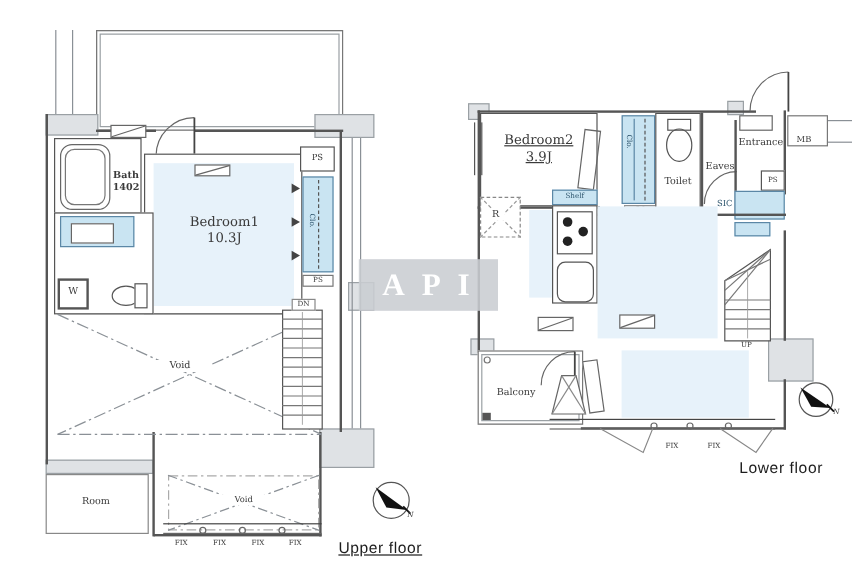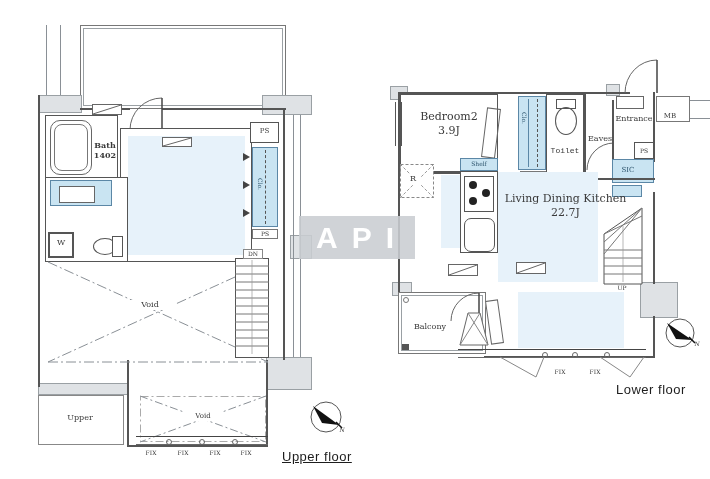--- a/index.html
+++ b/index.html
@@ -16,21 +16,21 @@
   .room{position:absolute;border:1px solid var(--line);box-sizing:border-box;background:#fff;}
   .blue{position:absolute;background:var(--room);}
   .cls{position:absolute;background:var(--closet);border:1px solid var(--closetbd);box-sizing:border-box;}
   .lbl{position:absolute;font-size:11px;line-height:1.25;text-align:center;white-space:nowrap;}
   .sm{font-size:8px;} .xs{font-size:7px;} .xxs{font-size:6px;}
   .vert{writing-mode:vertical-rl;text-orientation:mixed;}
   .dbl{box-shadow:inset 0 0 0 2px #fff, inset 0 0 0 3px #9aa0a4;}
   .caption{position:absolute;font-family:"Liberation Sans",sans-serif;font-size:13px;color:#1d1d1d;letter-spacing:.5px;}
   .wm{position:absolute;left:299px;top:216px;width:116px;height:43px;background:var(--wmbg);
       display:flex;align-items:center;justify-content:center;z-index:40;}
-  .wm span{font-family:Liberation Sans, sans-serif;font-weight:bold;font-size:30px;
+  .wm span{font-family:Liberation Serif, serif;font-weight:bold;font-size:26px;
       letter-spacing:14px;padding-left:10px;color:var(--wmtx);}
   svg{position:absolute;overflow:visible;}
   .tri{position:absolute;width:0;height:0;border-top:4px solid transparent;border-bottom:4px solid transparent;border-left:7px solid #444;}
 </style>
 </head>
 <body>
 
 <div id="canvas">
 
   <div class="room dbl" style="left:80px;top:25px;width:206px;height:84px;border-color:#777;"></div>
@@ -72,20 +72,23 @@
   </div>
 
   <div class="lbl vert xxs" style="left:136px;top:136px;height:56px;border-left:1px solid #888;padding-left:1px;">Laundry pipe</div>
 
   <div class="room" style="left:120px;top:128px;width:132px;height:134px;"></div>
   <div class="blue" style="left:128px;top:136px;width:117px;height:119px;"></div>
   <svg style="left:162px;top:137px;" width="30" height="10" viewBox="0 0 30 10">
     <rect x="0.5" y="0.5" width="29" height="9" fill="#fff" stroke="#666"></rect>
       <line x1="1" y1="9" x2="29" y2="1" stroke="#666"></line>
   </svg>
+  <div class="lbl" style="left:137px;top:178px;width:100px;">
+    <span>Bedroom1</span><br><span>10.3J</span>
+  </div>
 
   <div class="room" style="left:250px;top:122px;width:29px;height:21px;"></div>
   <div class="lbl xs" style="left:250px;top:127px;width:29px;">PS</div>
   <div class="cls" style="left:252px;top:147px;width:26px;height:80px;">
     <div style="position:absolute;left:50%;top:2px;bottom:2px;border-left:1px dashed #555;"></div>
   </div>
   <div class="lbl vert xxs" style="left:256px;top:178px;color:#2f566e;">Clo.</div>
   <div class="tri" style="left:243px;top:153px;"></div>
   <div class="tri" style="left:243px;top:181px;"></div>
   <div class="tri" style="left:243px;top:209px;"></div>
@@ -136,21 +139,21 @@
     <div style="position:absolute;left:30px;top:2px;width:4px;height:4px;border:1px solid #666;border-radius:50%;"></div>
     <div style="position:absolute;left:63px;top:2px;width:4px;height:4px;border:1px solid #666;border-radius:50%;"></div>
     <div style="position:absolute;left:96px;top:2px;width:4px;height:4px;border:1px solid #666;border-radius:50%;"></div>
   </div>
   <div class="lbl xxs" style="left:141px;top:449px;width:20px;">FIX</div>
   <div class="lbl xxs" style="left:173px;top:449px;width:20px;">FIX</div>
   <div class="lbl xxs" style="left:205px;top:449px;width:20px;">FIX</div>
   <div class="lbl xxs" style="left:236px;top:449px;width:20px;">FIX</div>
 
   <div class="room" style="left:38px;top:395px;width:86px;height:50px;border-color:#888;"></div>
-  <div class="lbl sm" style="left:55px;top:413px;width:50px;">Upper</div>
+  <div class="lbl sm" style="left:55px;top:413px;width:50px;">Room</div>
 
   <svg style="left:305px;top:398px;" width="44" height="44" viewBox="0 0 44 44">
     <circle cx="21" cy="19" r="15" fill="#fff" stroke="#555"></circle>
     <polygon points="8,8 34,27 17,25" fill="#111"></polygon>
     <line x1="31" y1="24" x2="37" y2="30" stroke="#111" stroke-width="1.5"></line>
   </svg>
   <div class="lbl xxs" style="left:337px;top:426px;width:10px;font-style:italic;">N</div>
 
   <div class="caption" style="left:282px;top:449px;text-decoration:underline;">Upper floor</div>
 
@@ -161,37 +164,37 @@
 
   <div class="w" style="left:398px;top:92px;width:232px;height:2px;"></div>
   <div class="w" style="left:398px;top:92px;width:2px;height:202px;"></div>
   <div class="w" style="left:653px;top:92px;width:2px;height:70px;"></div>
   <div class="w" style="left:653px;top:192px;width:2px;height:92px;"></div>
   <div class="w" style="left:653px;top:316px;width:2px;height:42px;"></div>
   <div class="w" style="left:484px;top:356px;width:171px;height:2px;"></div>
 
   <div class="room" style="left:400px;top:94px;width:98px;height:78px;"></div>
   <div class="abs" style="left:395px;top:102px;width:5px;height:44px;border-left:1px solid #555;border-right:1px solid #555;"></div>
-  <div class="lbl" style="left:404px;top:110px;width:90px;">
+  <div class="lbl" style="left:404px;top:110px;width:90px;text-decoration:underline;">
     <span>Bedroom2</span><br><span>3.9J</span>
   </div>
 
   <div class="abs" style="left:484px;top:108px;width:12px;height:48px;border:1px solid #666;transform:rotate(7deg);"></div>
 
   <div class="cls" style="left:518px;top:96px;width:28px;height:74px;">
     <div style="position:absolute;left:9px;top:2px;bottom:2px;border-left:1px solid #5b87a6;"></div>
     <div style="position:absolute;left:18px;top:2px;bottom:2px;border-left:1px dashed #555;"></div>
   </div>
   <div class="lbl vert xxs" style="left:520px;top:112px;color:#2f566e;">Clo.</div>
   <div class="lbl xxs" style="left:520px;top:171px;width:26px;border:1px solid #777;">PS</div>
 
   <div class="room" style="left:546px;top:94px;width:38px;height:86px;"></div>
   <div class="abs" style="left:556px;top:99px;width:18px;height:8px;border:1px solid #555;background:#fff;"></div>
   <div class="abs" style="left:555px;top:107px;width:20px;height:26px;border:1px solid #555;border-radius:50%;"></div>
-  <div class="lbl sm" style="left:544px;top:146px;width:42px;font-family:Liberation Mono, monospace;">Toilet</div>
+  <div class="lbl sm" style="left:544px;top:146px;width:42px;">Toilet</div>
 
   <div class="w" style="left:584px;top:94px;width:2px;height:86px;"></div>
   <div class="lbl sm" style="left:586px;top:134px;width:28px;">Eaves</div>
   <svg style="left:586px;top:142px;" width="28" height="28" viewBox="0 0 28 28">
     <path d="M1,28 A27,27 0 0 1 28,1" fill="none" stroke="#666"></path>
   </svg>
   <div class="w" style="left:612px;top:100px;width:2px;height:80px;"></div>
 
   <div class="lbl sm" style="left:612px;top:114px;width:44px;">Entrance</div>
   <div class="abs" style="left:616px;top:96px;width:26px;height:11px;border:1px solid #666;background:#fff;"></div>
@@ -201,21 +204,21 @@
   </svg>
 
   <div class="room" style="left:656px;top:96px;width:34px;height:26px;border-color:#777;"></div>
   <div class="lbl xs" style="left:656px;top:112px;width:28px;">MB</div>
   <div class="tl" style="left:690px;top:100px;width:20px;height:1px;"></div>
   <div class="tl" style="left:690px;top:118px;width:20px;height:1px;"></div>
 
   <div class="room" style="left:634px;top:142px;width:20px;height:17px;"></div>
   <div class="lbl xxs" style="left:634px;top:147px;width:20px;">PS</div>
   <div class="cls" style="left:612px;top:159px;width:42px;height:24px;"></div>
-  <div class="lbl xs" style="left:618px;top:166px;width:20px;color:#2f566e;">SIC</div>
+  <div class="lbl xs" style="left:594px;top:166px;width:20px;color:#2f566e;">SIC</div>
   <div class="cls" style="left:612px;top:185px;width:30px;height:12px;"></div>
 
   <div class="w" style="left:398px;top:172px;width:102px;height:2px;"></div>
   <div class="w" style="left:498px;top:178px;width:157px;height:2px;"></div>
 
   <svg style="left:400px;top:164px;" width="34" height="34" viewBox="0 0 34 34">
     <rect x="0.5" y="0.5" width="33" height="33" fill="#fff" stroke="#888" stroke-dasharray="3 2"></rect>
     <line x1="0" y1="0" x2="34" y2="34" stroke="#999" stroke-dasharray="3 2"></line>
     <line x1="34" y1="0" x2="0" y2="34" stroke="#999" stroke-dasharray="3 2"></line>
   </svg>
@@ -227,23 +230,20 @@
   <div class="abs" style="left:464px;top:176px;width:30px;height:36px;border:1px solid #555;box-sizing:border-box;">
     <div style="position:absolute;left:4px;top:4px;width:8px;height:8px;background:#222;border-radius:50%;"></div>
     <div style="position:absolute;left:4px;top:20px;width:8px;height:8px;background:#222;border-radius:50%;"></div>
     <div style="position:absolute;left:17px;top:12px;width:8px;height:8px;background:#222;border-radius:50%;"></div>
   </div>
   <div class="abs" style="left:464px;top:218px;width:29px;height:32px;border:1px solid #555;border-radius:7px;"></div>
 
   <div class="blue" style="left:441px;top:175px;width:19px;height:73px;"></div>
   <div class="blue" style="left:498px;top:172px;width:100px;height:110px;"></div>
   <div class="blue" style="left:518px;top:292px;width:106px;height:56px;"></div>
-  <div class="lbl" style="left:493px;top:192px;width:145px;">
-    <span>Living Dining Kitchen</span><br><span>22.7J</span>
-  </div>
 
   <svg style="left:448px;top:264px;" width="30" height="12" viewBox="0 0 30 12">
     <rect x="0.5" y="0.5" width="29" height="11" fill="#fff" stroke="#666"></rect>
       <line x1="1" y1="11" x2="29" y2="1" stroke="#666"></line>
   </svg>
   <svg style="left:516px;top:262px;" width="30" height="12" viewBox="0 0 30 12">
     <rect x="0.5" y="0.5" width="29" height="11" fill="#fff" stroke="#666"></rect>
       <line x1="1" y1="11" x2="29" y2="1" stroke="#666"></line>
   </svg>
 

